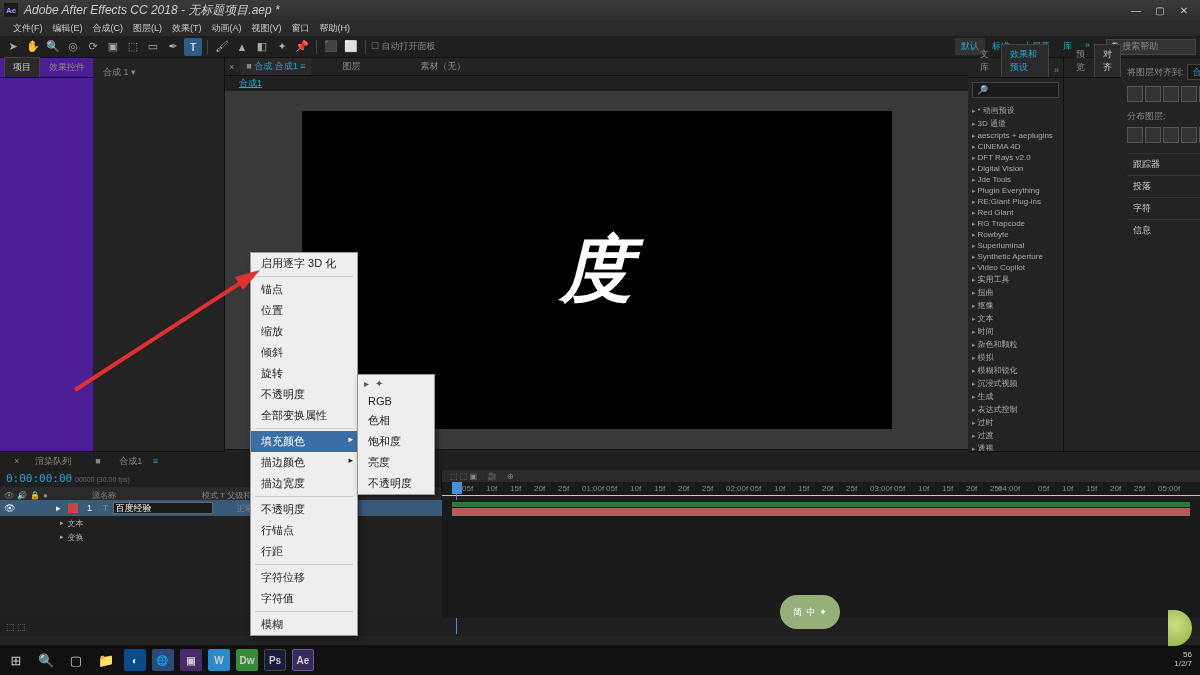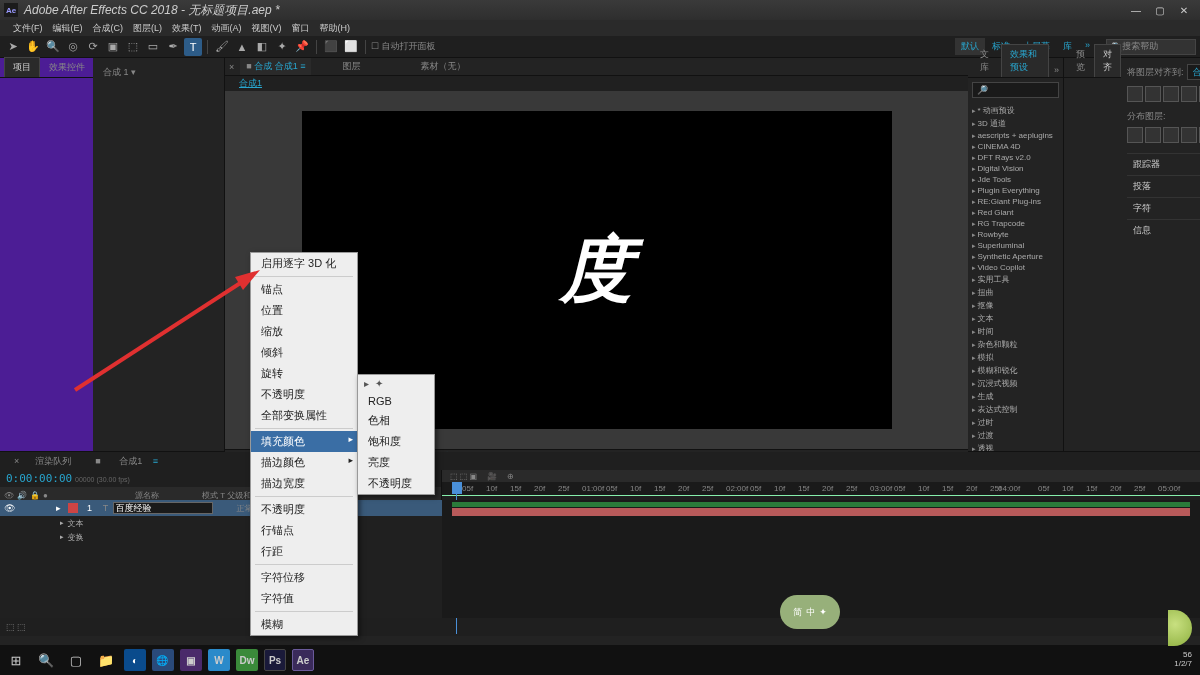--- a/index.html
+++ b/index.html
@@ -76,21 +76,21 @@
 .tl-tc { padding: 2px 6px; }
 .tl-tc .tc { color: #28a6cf; font-size: 11px; font-family: monospace; }
 .tl-tc .fps { color: #666; font-size: 7px; }
 .tl-right { flex: 1; background: #1f1f1f; position: relative; }
 .tl-ruler { height: 14px; display: flex; align-items: center; position: relative; background: #1a1a1a; border-bottom: 1px solid #86efac; }
 .tl-ruler span { position: absolute; font-size: 8px; color: #888; }
 .playhead { position: absolute; top: 0; left: 10px; width: 10px; height: 12px; background: #4a90d9; }
 .playhead::after { content: ""; position: absolute; left: 4px; top: 12px; width: 1px; height: 140px; background: #4a90d9; }
 .tl-cols { height: 16px; display: flex; align-items: center; background: #2a2a2a; font-size: 8px; color: #888; }
 .tl-cols .c1 { width: 92px; padding-left: 4px; display: flex; gap: 3px; }
-.tl-cols .c2 { width: 110px; text-align: center; }
+.tl-cols .c2 { width: 110px; }
 .tl-cols .c3 { width: 150px; }
 .tl-body { flex: 1; display: flex; }
 .tl-layers { width: 442px; background: #202020; }
 .layer-row { height: 16px; display: flex; align-items: center; font-size: 9px; }
 .layer-row.sel { background: #3a5a7a; color: #fff; }
 .layer-row .vis { width: 52px; padding-left: 4px; display: flex; gap: 2px; }
 .layer-row .idx { width: 18px; text-align: center; }
 .layer-row .clr { width: 10px; height: 10px; background: #c44; margin: 0 3px; }
 .layer-row .type { width: 14px; text-align: center; color: #888; }
 .layer-row .name { flex: 0 0 120px; }

